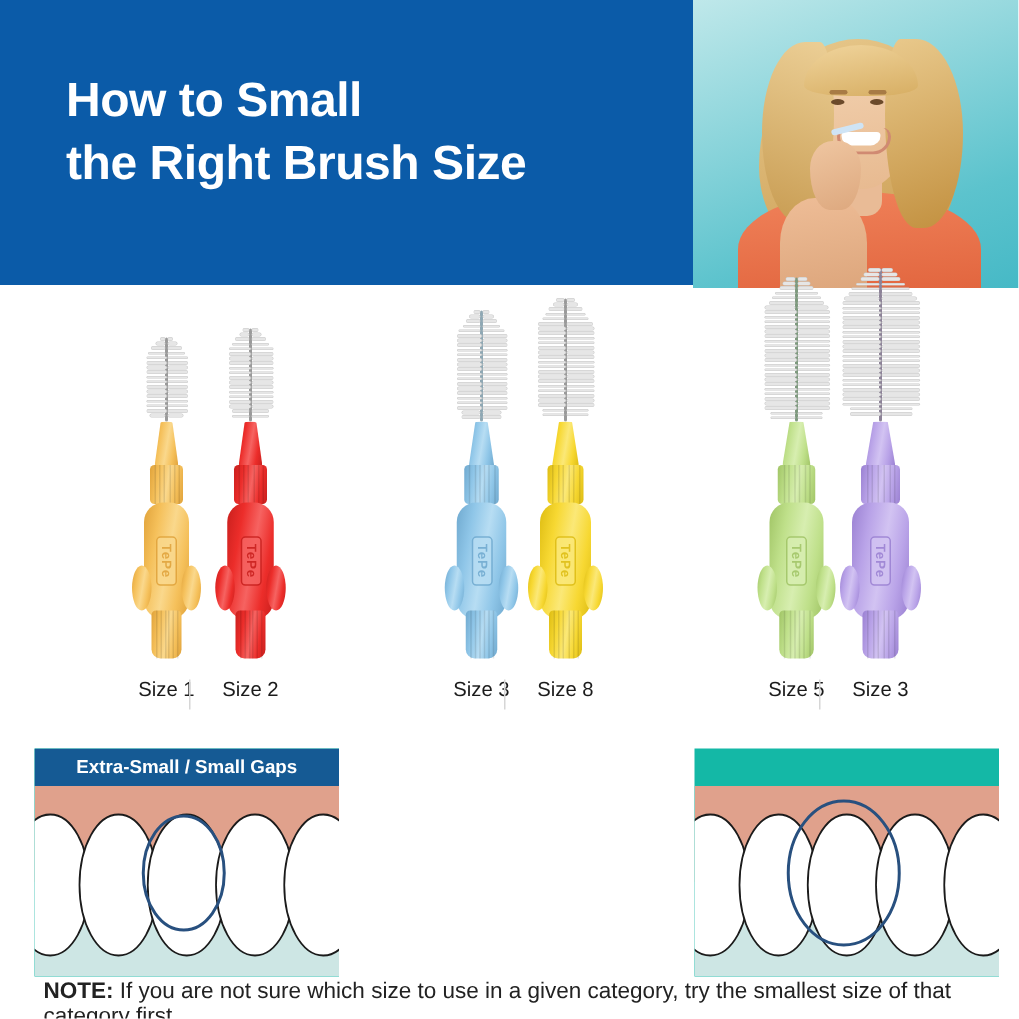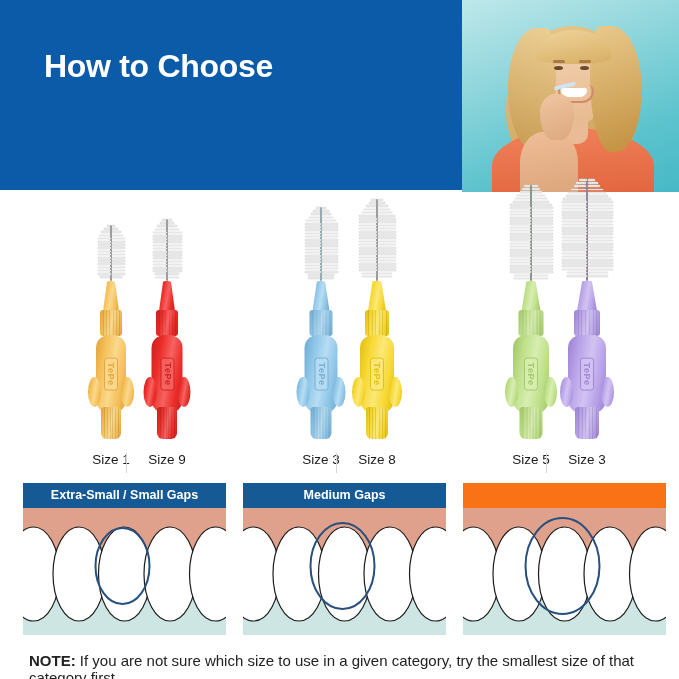--- a/index.html
+++ b/index.html
@@ -63,38 +63,39 @@
   .base i{position:absolute;top:0;bottom:0;width:1px;background:rgba(0,0,0,.10);}
 
   
   #size-row{position:absolute;left:0;top:452px;width:679px;height:24px;}
   .size-label{position:absolute;top:0;width:74px;text-align:center;
       font-size:13.5px;color:#1b1b1b;}
   .size-div{position:absolute;top:1px;width:1px;height:20px;background:#d6d6d6;}
 
   
   #panels{position:absolute;left:0;top:483px;width:679px;height:155px;}
-  .panel{position:absolute;top:0;width:203px;height:152px;overflow:hidden;background:#f97316;}
+  .panel{position:absolute;top:16px;width:203px;height:152px;overflow:hidden;background:#14b8a6;}
   .panel-head{position:absolute;left:0;top:0;width:100%;height:25px;background:#155a94;}
   .panel-head span{display:block;line-height:25px;text-align:center;color:#fff;
       font-size:12.5px;font-weight:bold;}
   .panel-art{position:absolute;left:0;top:25px;width:100%;height:127px;}
 
   
   #note{position:absolute;left:29px;top:652px;width:630px;
       font-size:15px;color:#222;}
   #note b{font-weight:bold;}
 </style>
 </head>
 <body>
 
 <div id="header-band"></div>
 
 <div id="header-title">
-  <span class="tl">How to Choose</span>
+  <span class="tl">How to Small</span>
+  <span class="tl">the Right Brush Size</span>
 </div>
 
 <div id="hero-photo">
   <div class="ph" id="ph-hairback"></div>
   <div class="ph" id="ph-shirt"></div>
   <div class="ph" id="ph-neck"></div>
   <div class="ph" id="ph-face"></div>
   <div class="ph" id="ph-hairL"></div>
   <div class="ph" id="ph-hairR"></div>
   <div class="ph" id="ph-fringe"></div>
@@ -571,21 +572,21 @@
           <i style="left: 13.7143px;"></i>
           <i style="left: 17.1429px;"></i>
           <i style="left: 20.5714px;"></i>
         </div>
       </div>
     </div>
   </div>
 
 <div id="size-row">
     <div class="size-label" style="left: 74px;">Size 1</div>
-    <div class="size-label" style="left: 130px;">Size 9</div>
+    <div class="size-label" style="left: 130px;">Size 2</div>
     <div class="size-label" style="left: 284px;">Size 3</div>
     <div class="size-label" style="left: 340px;">Size 8</div>
     <div class="size-label" style="left: 494px;">Size 5</div>
     <div class="size-label" style="left: 550px;">Size 3</div>
     <div class="size-div" style="left: 126px; background: rgb(214, 214, 214);"></div>
     <div class="size-div" style="left: 336px; background: rgb(214, 214, 214);"></div>
     <div class="size-div" style="left: 546px; background: rgb(214, 214, 214);"></div>
   </div>
 
 <div id="panels">
@@ -595,35 +596,20 @@
       </div>
       <svg class="panel-art" viewBox="0 0 203 127">
         <rect x="0" y="0" width="203" height="64" fill="#e0a18c"></rect>
         <rect x="0" y="64" width="203" height="63" fill="#cde6e4"></rect>
         <ellipse cx="10.5" cy="66" rx="26" ry="47" fill="#ffffff" stroke="#1b1b1b" stroke-width="1.2"></ellipse>
         <ellipse cx="56" cy="66" rx="26" ry="47" fill="#ffffff" stroke="#1b1b1b" stroke-width="1.2"></ellipse>
         <ellipse cx="101.5" cy="66" rx="26" ry="47" fill="#ffffff" stroke="#1b1b1b" stroke-width="1.2"></ellipse>
         <ellipse cx="147" cy="66" rx="26" ry="47" fill="#ffffff" stroke="#1b1b1b" stroke-width="1.2"></ellipse>
         <ellipse cx="192.5" cy="66" rx="26" ry="47" fill="#ffffff" stroke="#1b1b1b" stroke-width="1.2"></ellipse>
         <ellipse cx="99.5" cy="58" rx="27" ry="38" fill="none" stroke="#28507f" stroke-width="2"></ellipse>
-      </svg>
-    </div>
-    <div class="panel" style="left: 243px;">
-      <div class="panel-head" style="background: rgb(21, 90, 148);">
-        <span>Medium Gaps</span>
-      </div>
-      <svg class="panel-art" viewBox="0 0 203 127">
-        <rect x="0" y="0" width="203" height="64" fill="#e0a18c"></rect>
-        <rect x="0" y="64" width="203" height="63" fill="#cde6e4"></rect>
-        <ellipse cx="10.5" cy="66" rx="26" ry="47" fill="#ffffff" stroke="#1b1b1b" stroke-width="1.2"></ellipse>
-        <ellipse cx="56" cy="66" rx="26" ry="47" fill="#ffffff" stroke="#1b1b1b" stroke-width="1.2"></ellipse>
-        <ellipse cx="101.5" cy="66" rx="26" ry="47" fill="#ffffff" stroke="#1b1b1b" stroke-width="1.2"></ellipse>
-        <ellipse cx="147" cy="66" rx="26" ry="47" fill="#ffffff" stroke="#1b1b1b" stroke-width="1.2"></ellipse>
-        <ellipse cx="192.5" cy="66" rx="26" ry="47" fill="#ffffff" stroke="#1b1b1b" stroke-width="1.2"></ellipse>
-        <ellipse cx="99.5" cy="58" rx="32" ry="43" fill="none" stroke="#28507f" stroke-width="2"></ellipse>
       </svg>
     </div>
     <div class="panel" style="left: 463px;">
       <svg class="panel-art" viewBox="0 0 203 127">
         <rect x="0" y="0" width="203" height="64" fill="#e0a18c"></rect>
         <rect x="0" y="64" width="203" height="63" fill="#cde6e4"></rect>
         <ellipse cx="10.5" cy="66" rx="26" ry="47" fill="#ffffff" stroke="#1b1b1b" stroke-width="1.2"></ellipse>
         <ellipse cx="56" cy="66" rx="26" ry="47" fill="#ffffff" stroke="#1b1b1b" stroke-width="1.2"></ellipse>
         <ellipse cx="101.5" cy="66" rx="26" ry="47" fill="#ffffff" stroke="#1b1b1b" stroke-width="1.2"></ellipse>
         <ellipse cx="147" cy="66" rx="26" ry="47" fill="#ffffff" stroke="#1b1b1b" stroke-width="1.2"></ellipse>

